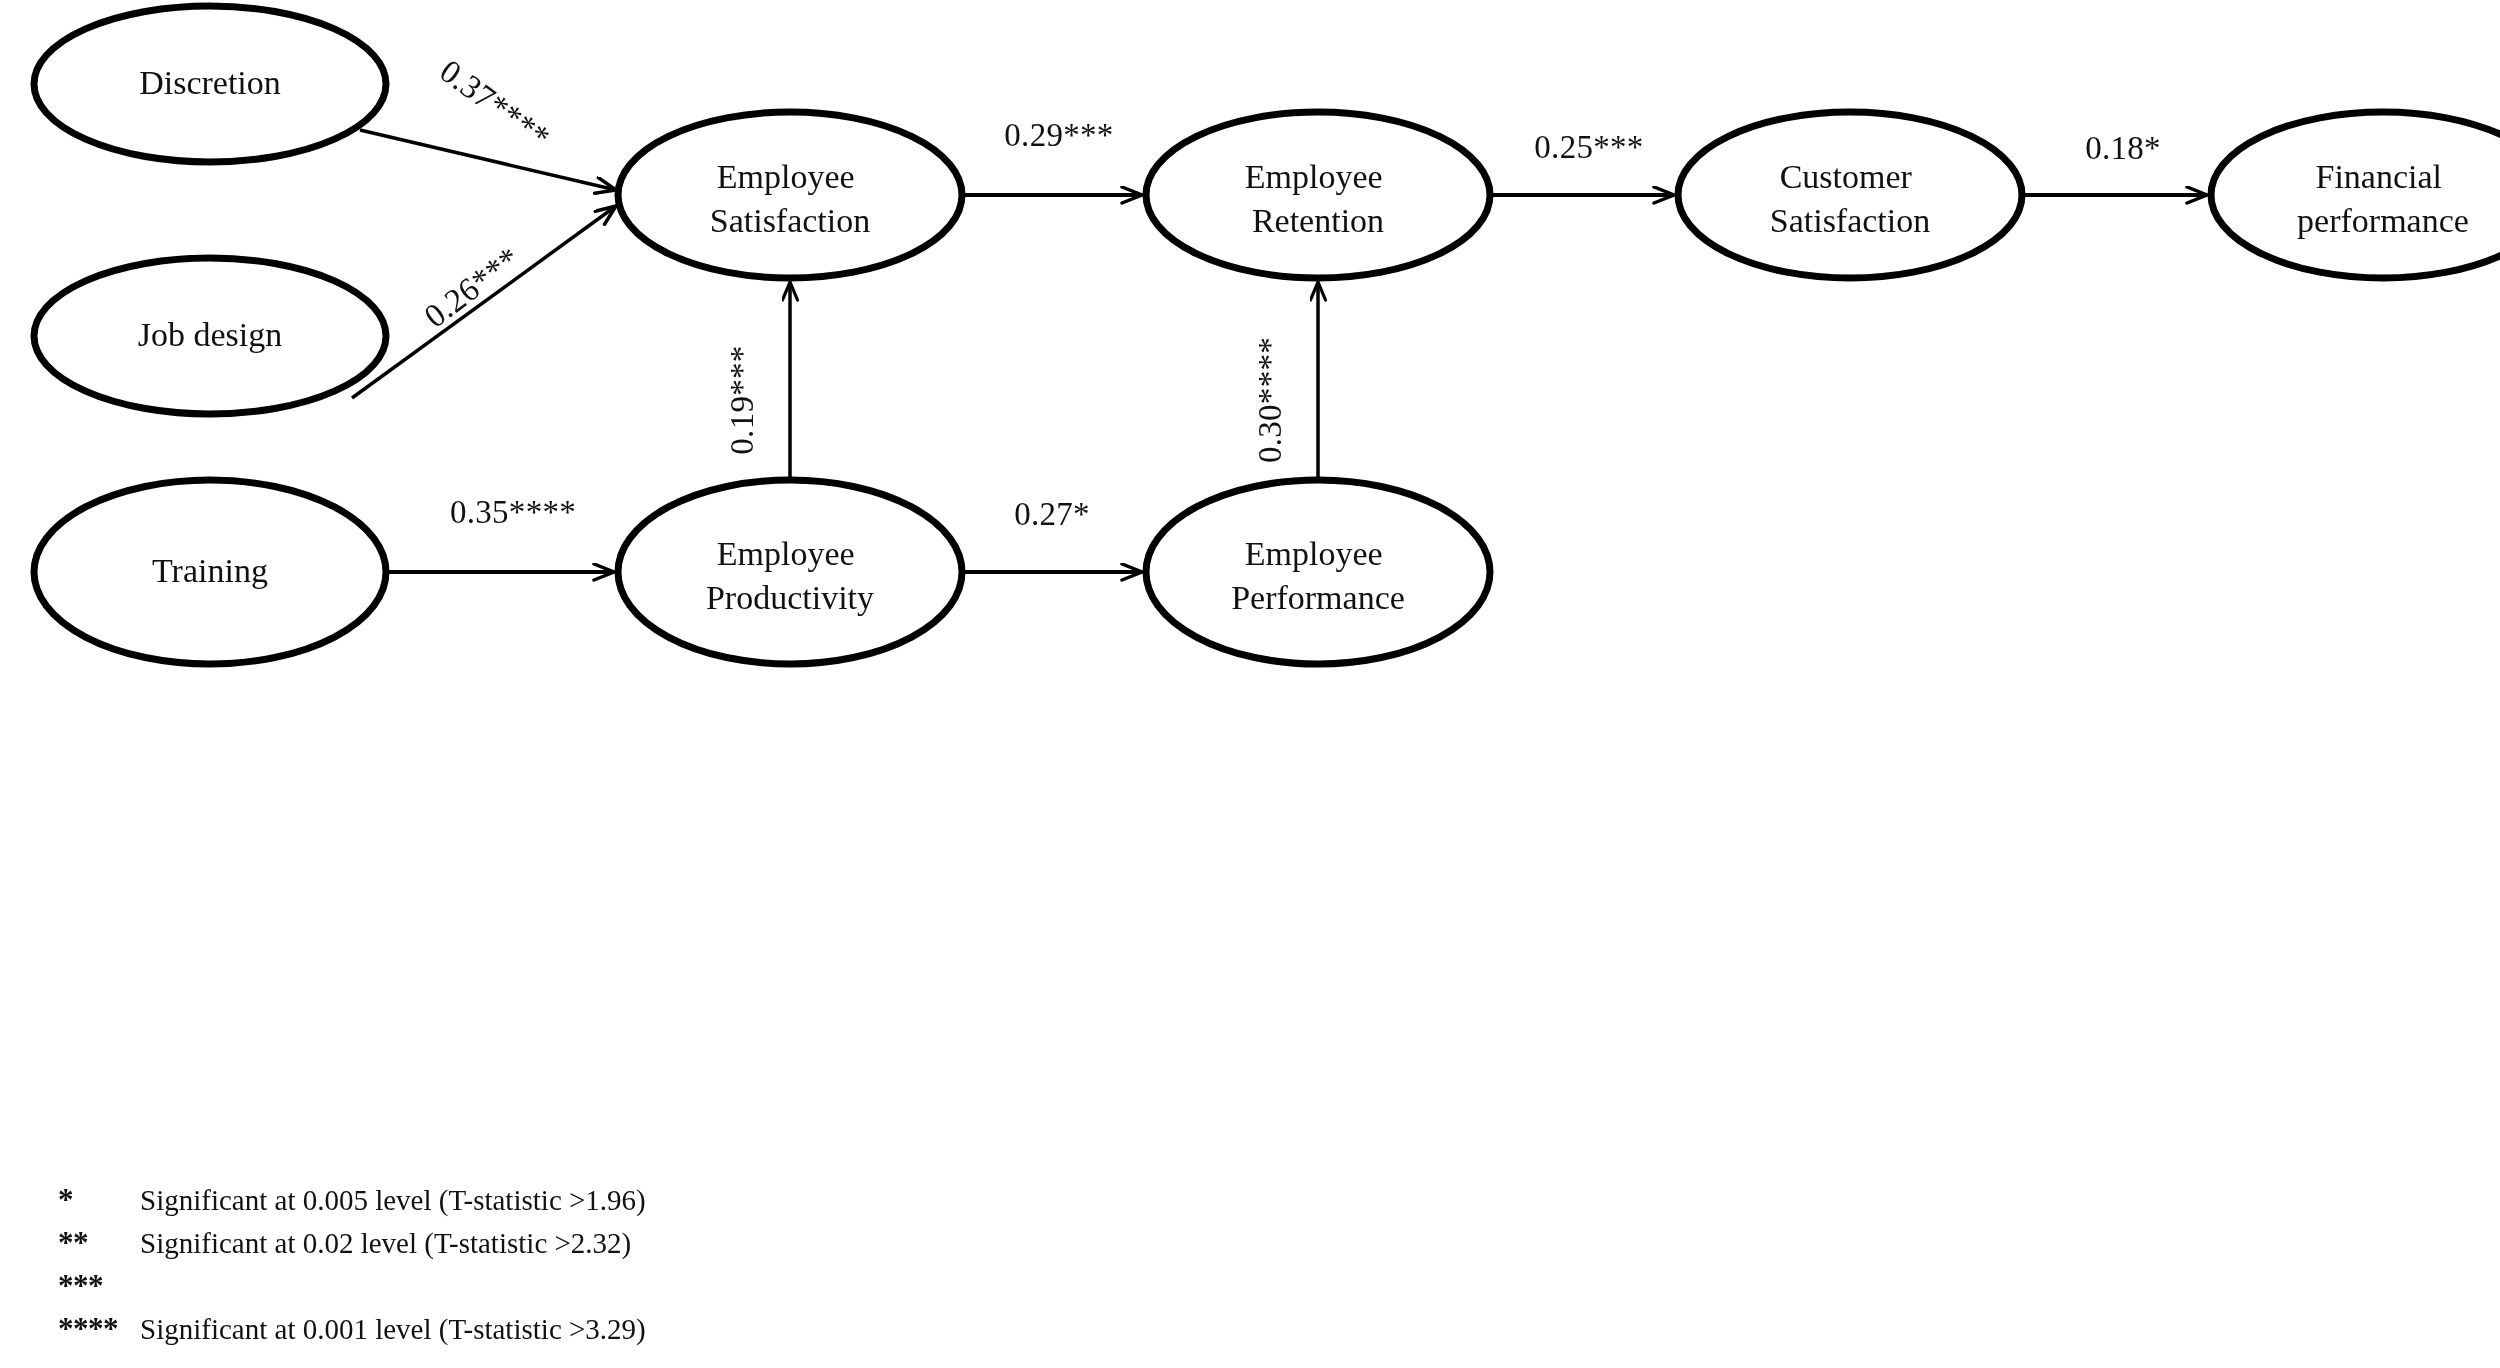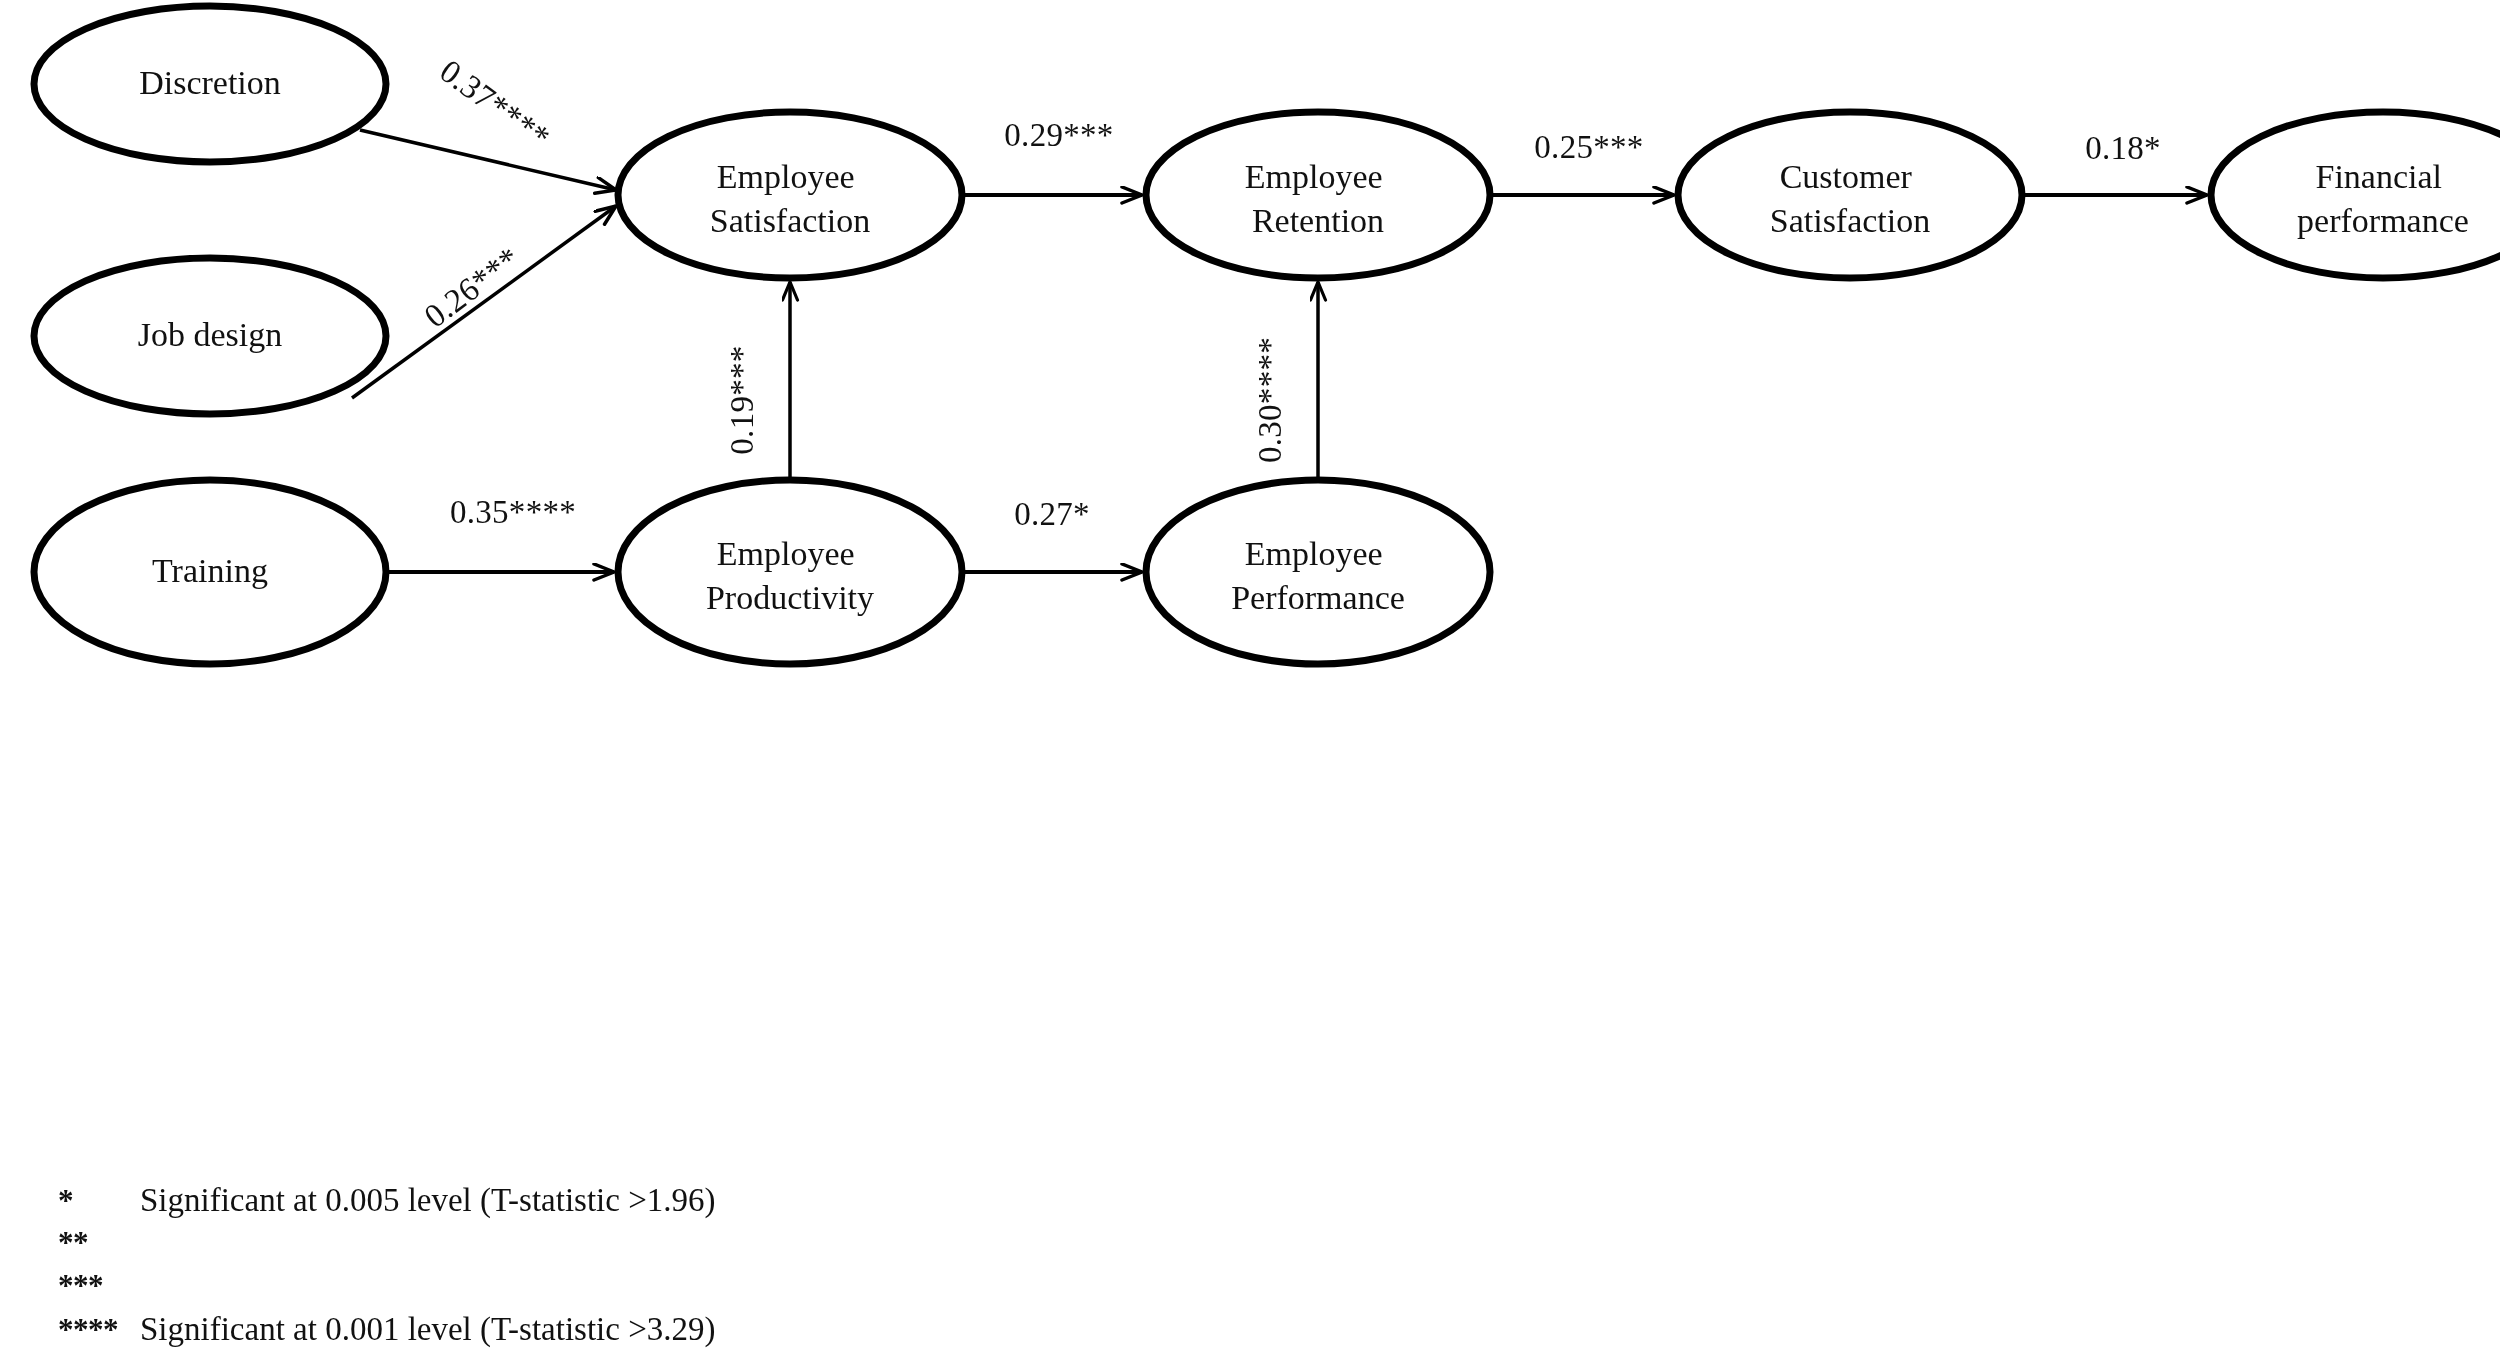--- a/index.html
+++ b/index.html
@@ -73,21 +73,21 @@
     flex: 0 0 82px;
     font-family: "Liberation Serif", "DejaVu Serif", serif;
     font-size: 31px;
     font-weight: 700;
     letter-spacing: -0.5px;
     color: #111111;
     white-space: nowrap;
   }
   .legend-text {
     font-family: "Liberation Serif", "DejaVu Serif", serif;
-    font-size: 33px;
+    font-size: 29px;
     color: #111111;
     white-space: nowrap;
   }
 </style>
 </head>
 <body>
 
 <div id="page">
 
   <svg id="diagram-svg" viewBox="0 0 2500 1368">
@@ -219,20 +219,21 @@
 
   </svg>
 
   <div class="legend">
     <div class="legend-row">
       <span class="legend-stars">*</span>
       <span class="legend-text">Significant at 0.005 level (T-statistic &gt;1.96)</span>
     </div>
     <div class="legend-row">
       <span class="legend-stars">**</span>
+      <span class="legend-text">Significant at 0.02 level (T-statistic &gt;2.32)</span>
     </div>
     <div class="legend-row">
       <span class="legend-stars">***</span>
     </div>
     <div class="legend-row">
       <span class="legend-stars">****</span>
       <span class="legend-text">Significant at 0.001 level (T-statistic &gt;3.29)</span>
     </div>
   </div>
 

